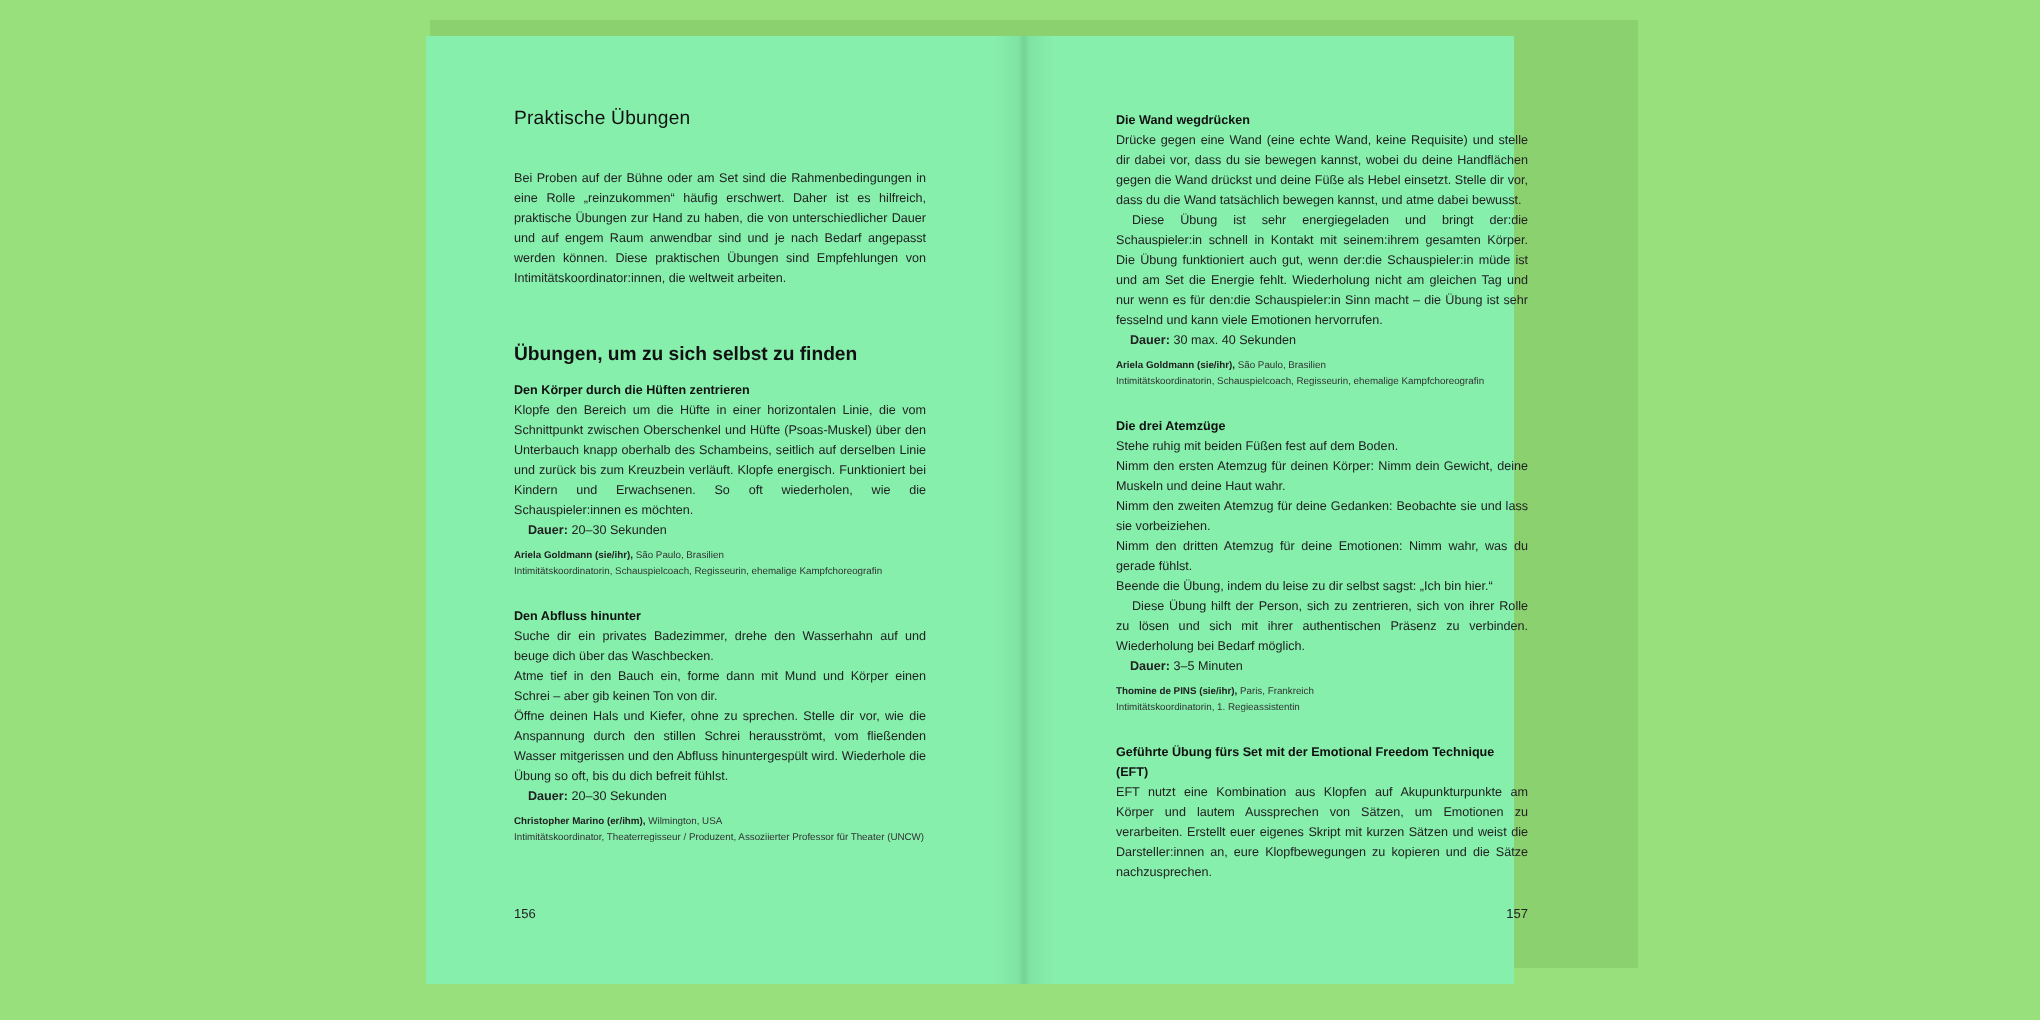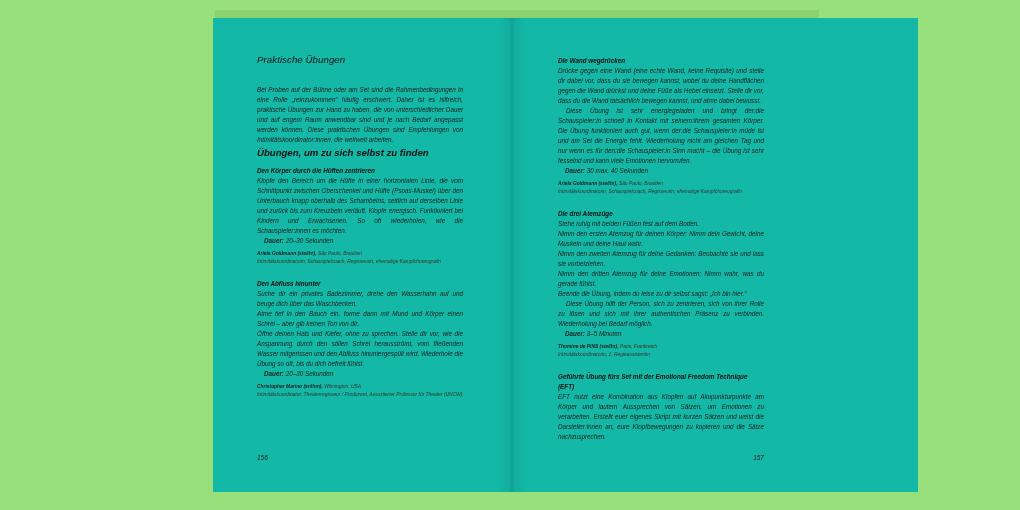--- a/index.html
+++ b/index.html
@@ -8,34 +8,33 @@
     background: #98e07c;
     position: relative;
     font-family: "Liberation Sans", "DejaVu Sans", sans-serif;
     color: #222;
   }
   .book-shadow {
     position: absolute; left: 215px; top: 10px; width: 604px; height: 474px;
     background: #8bd170;
   }
   .book {
-    position: absolute; left: 213px; top: 18px; width: 705px; height: 474px;
-    background: #14b8a6;
-    font-style: italic;
+    position: absolute; left: 213px; top: 18px; width: 544px; height: 474px;
+    background: #86efac;
   }
   .spine {
     position: absolute; left: 284px; top: 0; width: 30px; height: 100%;
     background: linear-gradient(to right, rgba(255,255,255,0) 0%, rgba(0,0,0,0.05) 40%, rgba(0,0,0,0.12) 50%, rgba(0,0,0,0.05) 60%, rgba(255,255,255,0) 100%);
   }
   .page { position: absolute; top: 0; height: 100%; }
   .page.left { left: 44px; width: 206px; }
   .page.right { left: 345px; width: 206px; }
   .chapter-title { font-size: 9.6px; font-weight: normal; margin: 36px 0 0 0; color: #111; letter-spacing: 0.1px; }
   .intro { font-size: 6.3px; line-height: 10px; text-align: justify; margin-top: 20px; }
-  .section-title { font-size: 9.6px; margin-top: 2px; color: #111; }
+  .section-title { font-size: 9.6px; margin-top: 27px; color: #111; }
   .ex-title { font-size: 6.3px; font-weight: bold; line-height: 10px; color: #111; }
   .ex-body { font-size: 6.3px; line-height: 10px; text-align: justify; }
   .ex-body p { margin: 0; }
   .ex-body p.indent { text-indent: 8px; }
   .duration { font-size: 6.3px; line-height: 10px; padding-left: 7px; }
   .duration b { font-weight: bold; }
   .credit { font-size: 4.9px; line-height: 7.6px; margin-top: 4px; color: #333; }
   .credit b { font-weight: bold; color: #222; }
   .exercise { margin-top: 10px; }
   .page-num { position: absolute; font-size: 6.5px; color: #222; top: 436px; }

